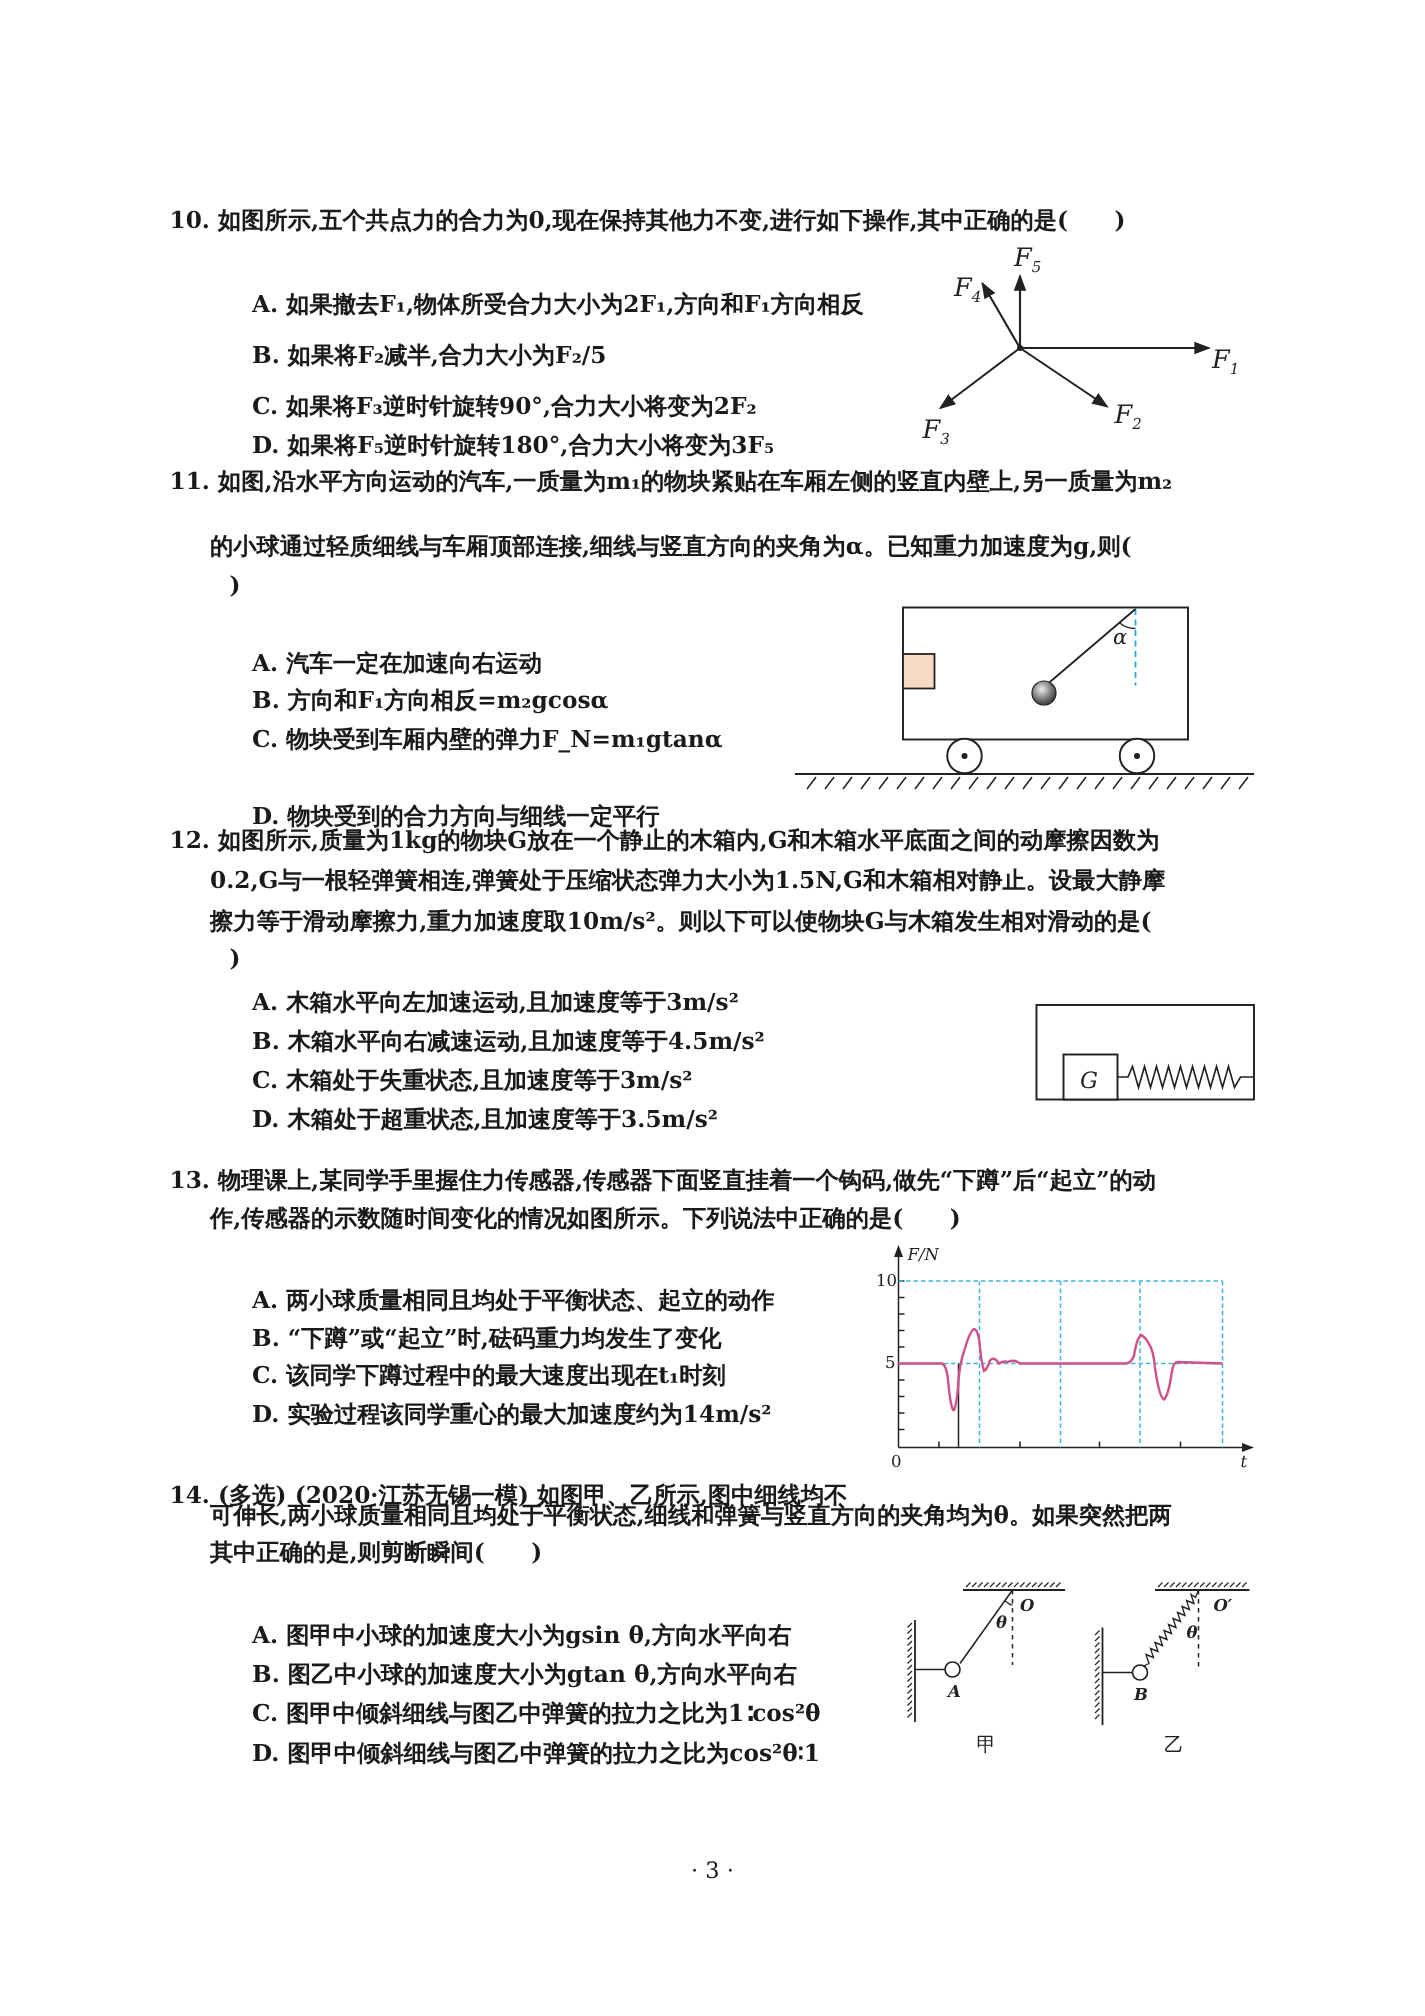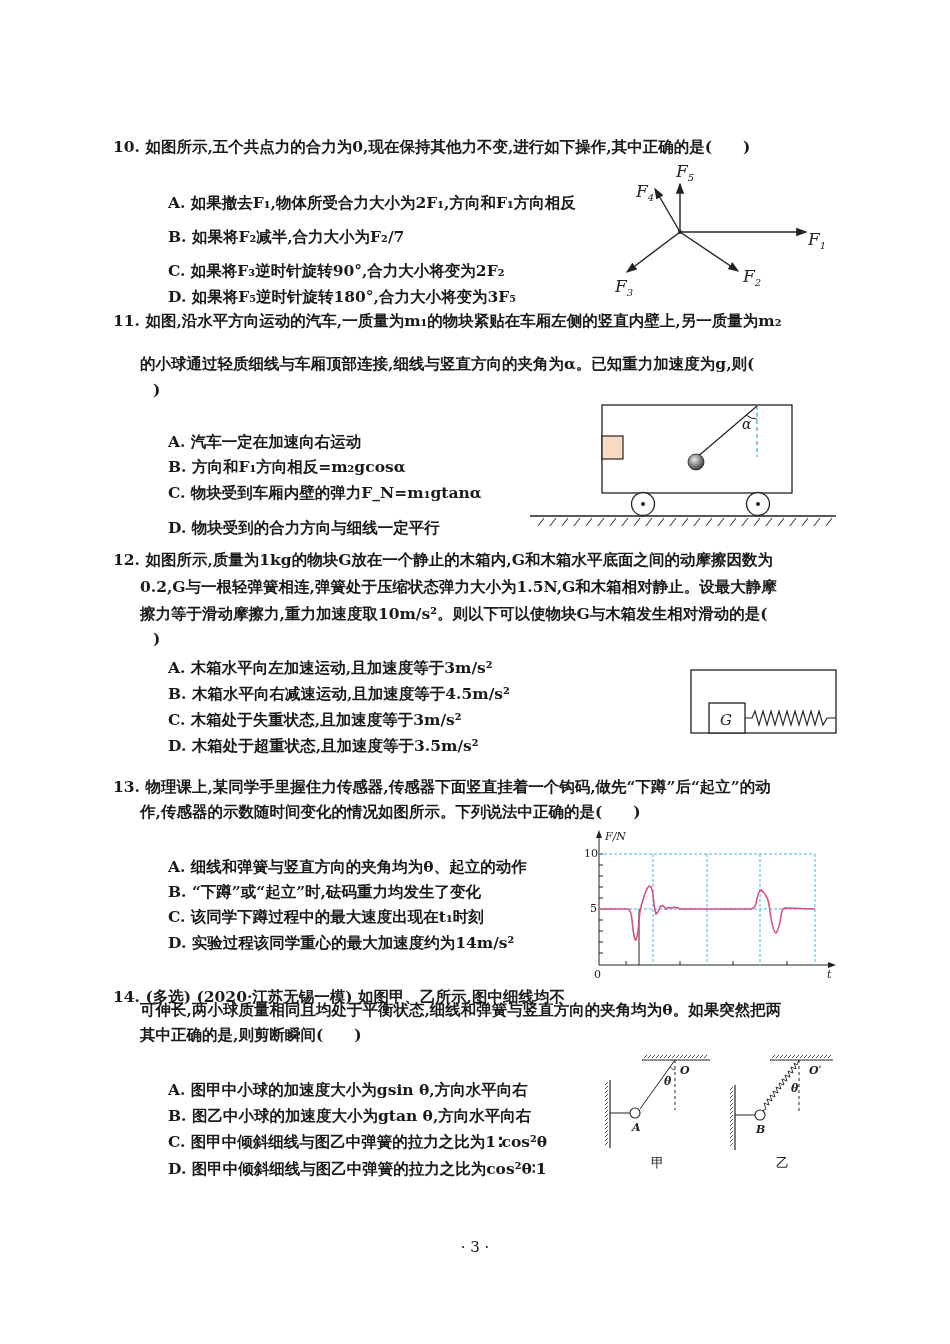--- a/index.html
+++ b/index.html
@@ -13,21 +13,21 @@
   .pageno { position: absolute; left: 0; width: 950px; top: 1238px; text-align: center; font-size: 15px; }
 </style>
 </head>
 <body>
 
 <div class="line q" style="top:137px">
   <span>10.</span>
   <span>如图所示,五个共点力的合力为0,现在保持其他力不变,进行如下操作,其中正确的是(　　)</span>
 </div>
 <div class="line opt" style="top:193px">A. 如果撤去F₁,物体所受合力大小为2F₁,方向和F₁方向相反</div>
-<div class="line opt" style="top:227px">B. 如果将F₂减半,合力大小为F₂/7</div>
+<div class="line opt" style="top:227px">B. 如果将F₂减半,合力大小为F₂/5</div>
 <div class="line opt" style="top:261px">C. 如果将F₃逆时针旋转90°,合力大小将变为2F₂</div>
 <div class="line opt" style="top:287px">D. 如果将F₅逆时针旋转180°,合力大小将变为3F₅</div>
 
 <svg style="left:600px; top:160px" width="240" height="150" viewBox="0 0 240 150">
   <defs>
     <marker id="ah" markerWidth="8" markerHeight="8" refX="7" refY="4" orient="auto">
       <path d="M0,1 L8,4 L0,7 Z" fill="#222"></path>
     </marker>
   </defs>
   <g stroke="#222" stroke-width="1.4" fill="none">
@@ -49,21 +49,21 @@
 
 <div class="line q" style="top:311px">
   <span>11.</span>
   <span>如图,沿水平方向运动的汽车,一质量为m₁的物块紧贴在车厢左侧的竖直内壁上,另一质量为m₂</span>
 </div>
 <div class="line cont" style="top:354px">的小球通过轻质细线与车厢顶部连接,细线与竖直方向的夹角为α。已知重力加速度为g,则(</div>
 <div class="line" style="left:153px; top:380px">)</div>
 <div class="line opt" style="top:432px">A. 汽车一定在加速向右运动</div>
 <div class="line opt" style="top:457px">B. 方向和F₁方向相反=m₂gcosα</div>
 <div class="line opt" style="top:483px">C. 物块受到车厢内壁的弹力F_N=m₁gtanα</div>
-<div class="line opt" style="top:518px">D. 物块受到的合力方向与细线一定平行</div>
+<div class="line opt" style="top:534px">D. 物块受到的合力方向与细线一定平行</div>
 
 <svg style="left:520px; top:395px" width="320" height="135" viewBox="0 0 320 135">
   <rect x="82" y="10" width="190" height="88" fill="#fff" stroke="#222" stroke-width="1.3"></rect>
   <rect x="82" y="41" width="21" height="23" fill="#f7d9c4" stroke="#222" stroke-width="1.2"></rect>
   <line x1="237" y1="11" x2="237" y2="62" stroke="#2aa7d8" stroke-width="1.2" stroke-dasharray="4,3"></line>
   <line x1="237" y1="11" x2="176" y2="63" stroke="#222" stroke-width="1.2"></line>
   <path d="M226 20 Q231 24 237 24" stroke="#222" fill="none" stroke-width="1"></path>
   <text x="222" y="34" font-family="DejaVu Serif, serif" font-style="italic" font-size="14" fill="#222">α</text>
   <defs>
     <radialGradient id="ball" cx="0.4" cy="0.35" r="0.7">
@@ -100,21 +100,21 @@
   <rect x="29" y="43" width="36" height="30" fill="#fff" stroke="#222" stroke-width="1.3"></rect>
   <text x="40" y="65" font-family="DejaVu Serif, serif" font-style="italic" font-size="15" fill="#222">G</text>
   <polyline points="65,58 72,58 75,51 79,65 83,51 87,65 91,51 95,65 99,51 103,65 107,51 111,65 115,51 119,65 123,51 127,65 131,51 135,65 139,51 143,65 147,58 156,58" fill="none" stroke="#222" stroke-width="1.1"></polyline>
 </svg>
 
 <div class="line q" style="top:777px">
   <span>13.</span>
   <span>物理课上,某同学手里握住力传感器,传感器下面竖直挂着一个钩码,做先“下蹲”后“起立”的动</span>
 </div>
 <div class="line cont" style="top:802px">作,传感器的示数随时间变化的情况如图所示。下列说法中正确的是(　　)</div>
-<div class="line opt" style="top:857px">A. 细线和弹簧与竖直方向的夹角均为θ、起立的动作</div>
+<div class="line opt" style="top:857px">A. 两小球质量相同且均处于平衡状态、起立的动作</div>
 <div class="line opt" style="top:882px">B. “下蹲”或“起立”时,砝码重力均发生了变化</div>
 <div class="line opt" style="top:907px">C. 该同学下蹲过程中的最大速度出现在t₁时刻</div>
 <div class="line opt" style="top:933px">D. 实验过程该同学重心的最大加速度约为14m/s²</div>
 
 <svg style="left:570px; top:820px" width="270" height="160" viewBox="0 0 270 160">
 
   <line x1="29" y1="145" x2="29" y2="14" stroke="#222" stroke-width="1"></line>
   <path d="M26 18 L29 10 L32 18 Z" fill="#222"></path>
   <line x1="29" y1="145" x2="262" y2="145" stroke="#222" stroke-width="1"></line>
   <path d="M258 142 L266 145 L258 148 Z" fill="#222"></path>

